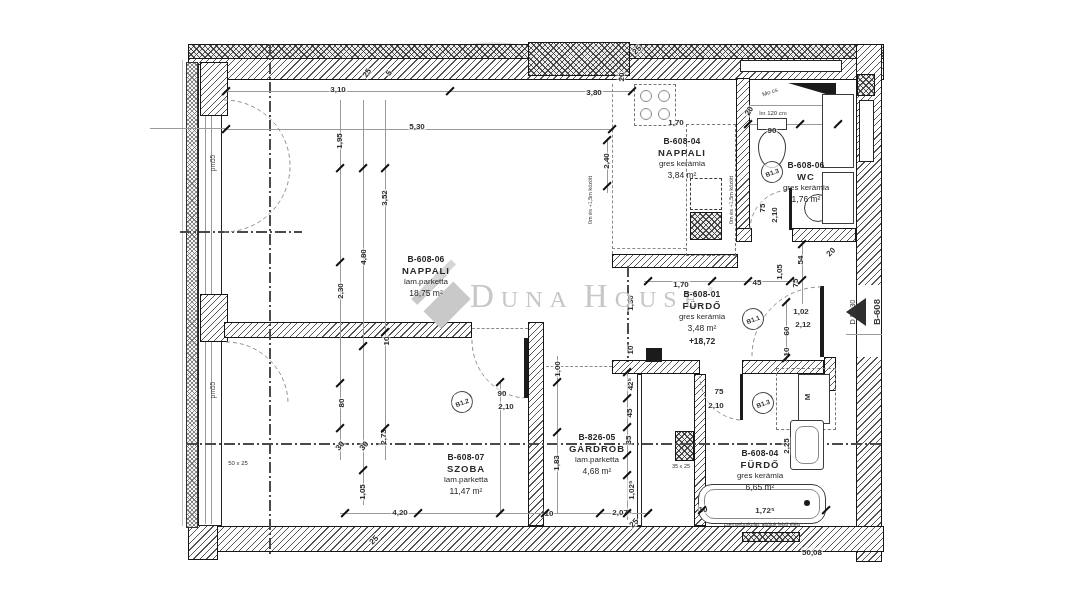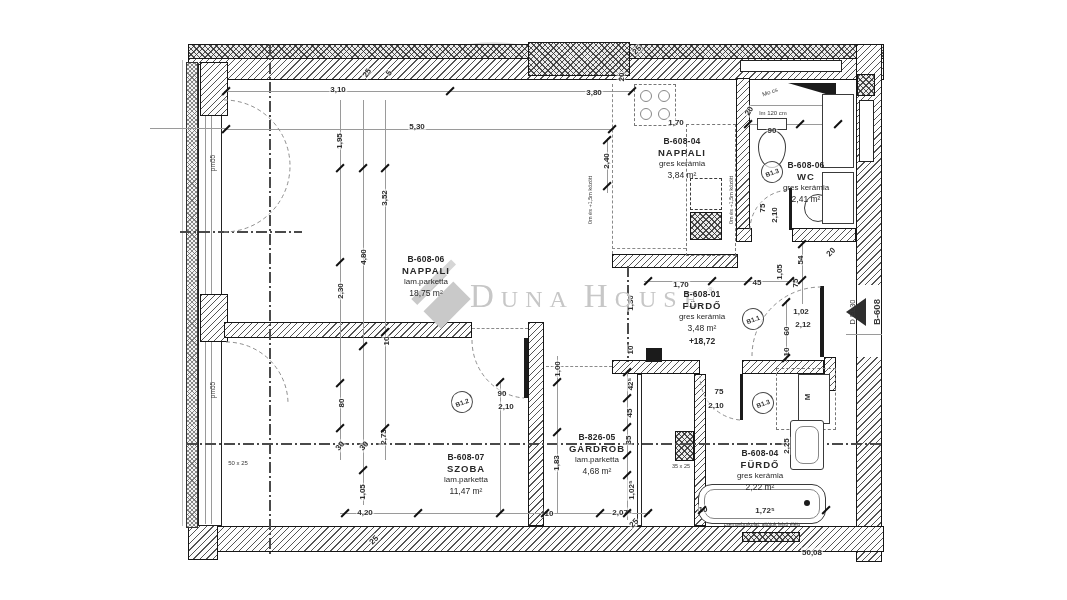--- a/index.html
+++ b/index.html
@@ -195,39 +195,39 @@
         <div class="rid">B-608-01</div>
         <div class="rnm">FÜRDŐ</div>
         <div class="rfl">gres kerámia</div>
         <div class="rar">3,48 m²</div>
         <div class="rlv">+18,72</div>
       </div>
       <div class="room" style="left: 806px; top: 160px;">
         <div class="rid">B-608-06</div>
         <div class="rnm">WC</div>
         <div class="rfl">gres kerámia</div>
-        <div class="rar">2,41 m²</div>
+        <div class="rar">1,76 m²</div>
       </div>
       <div class="room" style="left: 597px; top: 432px;">
         <div class="rid">B-826-05</div>
         <div class="rnm">GARDRÓB</div>
         <div class="rfl">lam.parketta</div>
         <div class="rar">4,68 m²</div>
       </div>
       <div class="room" style="left: 466px; top: 452px;">
         <div class="rid">B-608-07</div>
         <div class="rnm">SZOBA</div>
         <div class="rfl">lam.parketta</div>
         <div class="rar">11,47 m²</div>
       </div>
       <div class="room" style="left: 760px; top: 448px;">
         <div class="rid">B-608-04</div>
         <div class="rnm">FÜRDŐ</div>
         <div class="rfl">gres kerámia</div>
-        <div class="rar">2,22 m²</div>
+        <div class="rar">6,65 m²</div>
       </div>
     </div>
   <div id="dims">
       <div class="dim" style="left: 338px; top: 89px; transform: translate(-50%, -50%) rotate(0deg);">3,10</div>
       <div class="dim" style="left: 367px; top: 73px; transform: translate(-50%, -50%) rotate(-55deg);">25</div>
       <div class="dim" style="left: 389px; top: 73px; transform: translate(-50%, -50%) rotate(-55deg);">5</div>
       <div class="dim" style="left: 594px; top: 92px; transform: translate(-50%, -50%) rotate(0deg);">3,80</div>
       <div class="dim" style="left: 417px; top: 126px; transform: translate(-50%, -50%) rotate(0deg);">5,30</div>
       <div class="dim" style="left: 339px; top: 141px; transform: translate(-50%, -50%) rotate(-90deg);">1,95</div>
       <div class="dim" style="left: 637px; top: 50px; transform: translate(-50%, -50%) rotate(-45deg);">25</div>
@@ -256,21 +256,21 @@
       <div class="dim" style="left: 774px; top: 215px; transform: translate(-50%, -50%) rotate(-90deg);">2,10</div>
       <div class="dim" style="left: 502px; top: 393px; transform: translate(-50%, -50%) rotate(0deg);">90</div>
       <div class="dim" style="left: 506px; top: 406px; transform: translate(-50%, -50%) rotate(0deg);">2,10</div>
       <div class="dim" style="left: 719px; top: 391px; transform: translate(-50%, -50%) rotate(0deg);">75</div>
       <div class="dim" style="left: 716px; top: 405px; transform: translate(-50%, -50%) rotate(0deg);">2,10</div>
       <div class="dim" style="left: 341px; top: 403px; transform: translate(-50%, -50%) rotate(-90deg);">80</div>
       <div class="dim" style="left: 340px; top: 446px; transform: translate(-50%, -50%) rotate(-50deg);">30</div>
       <div class="dim" style="left: 364px; top: 446px; transform: translate(-50%, -50%) rotate(-50deg);">30</div>
       <div class="dim" style="left: 383px; top: 437px; transform: translate(-50%, -50%) rotate(-90deg);">2,73</div>
       <div class="dim" style="left: 362px; top: 492px; transform: translate(-50%, -50%) rotate(-90deg);">1,05</div>
-      <div class="dim" style="left: 365px; top: 512px; transform: translate(-50%, -50%) rotate(0deg);">4,20</div>
+      <div class="dim" style="left: 400px; top: 512px; transform: translate(-50%, -50%) rotate(0deg);">4,20</div>
       <div class="dim" style="left: 549px; top: 513px; transform: translate(-50%, -50%) rotate(0deg);">10</div>
       <div class="dim" style="left: 556px; top: 463px; transform: translate(-50%, -50%) rotate(-90deg);">1,83</div>
       <div class="dim" style="left: 557px; top: 369px; transform: translate(-50%, -50%) rotate(-90deg);">1,00</div>
       <div class="dim" style="left: 630px; top: 384px; transform: translate(-50%, -50%) rotate(-90deg);">42⁵</div>
       <div class="dim" style="left: 629px; top: 413px; transform: translate(-50%, -50%) rotate(-90deg);">45</div>
       <div class="dim" style="left: 628px; top: 440px; transform: translate(-50%, -50%) rotate(-90deg);">35</div>
       <div class="dim" style="left: 631px; top: 490px; transform: translate(-50%, -50%) rotate(-90deg);">1,02⁵</div>
       <div class="dim" style="left: 622px; top: 512px; transform: translate(-50%, -50%) rotate(0deg);">2,07⁵</div>
       <div class="dim" style="left: 634px; top: 523px; transform: translate(-50%, -50%) rotate(-45deg);">25</div>
       <div class="dim" style="left: 374px; top: 540px; transform: translate(-50%, -50%) rotate(-45deg);">25</div>

